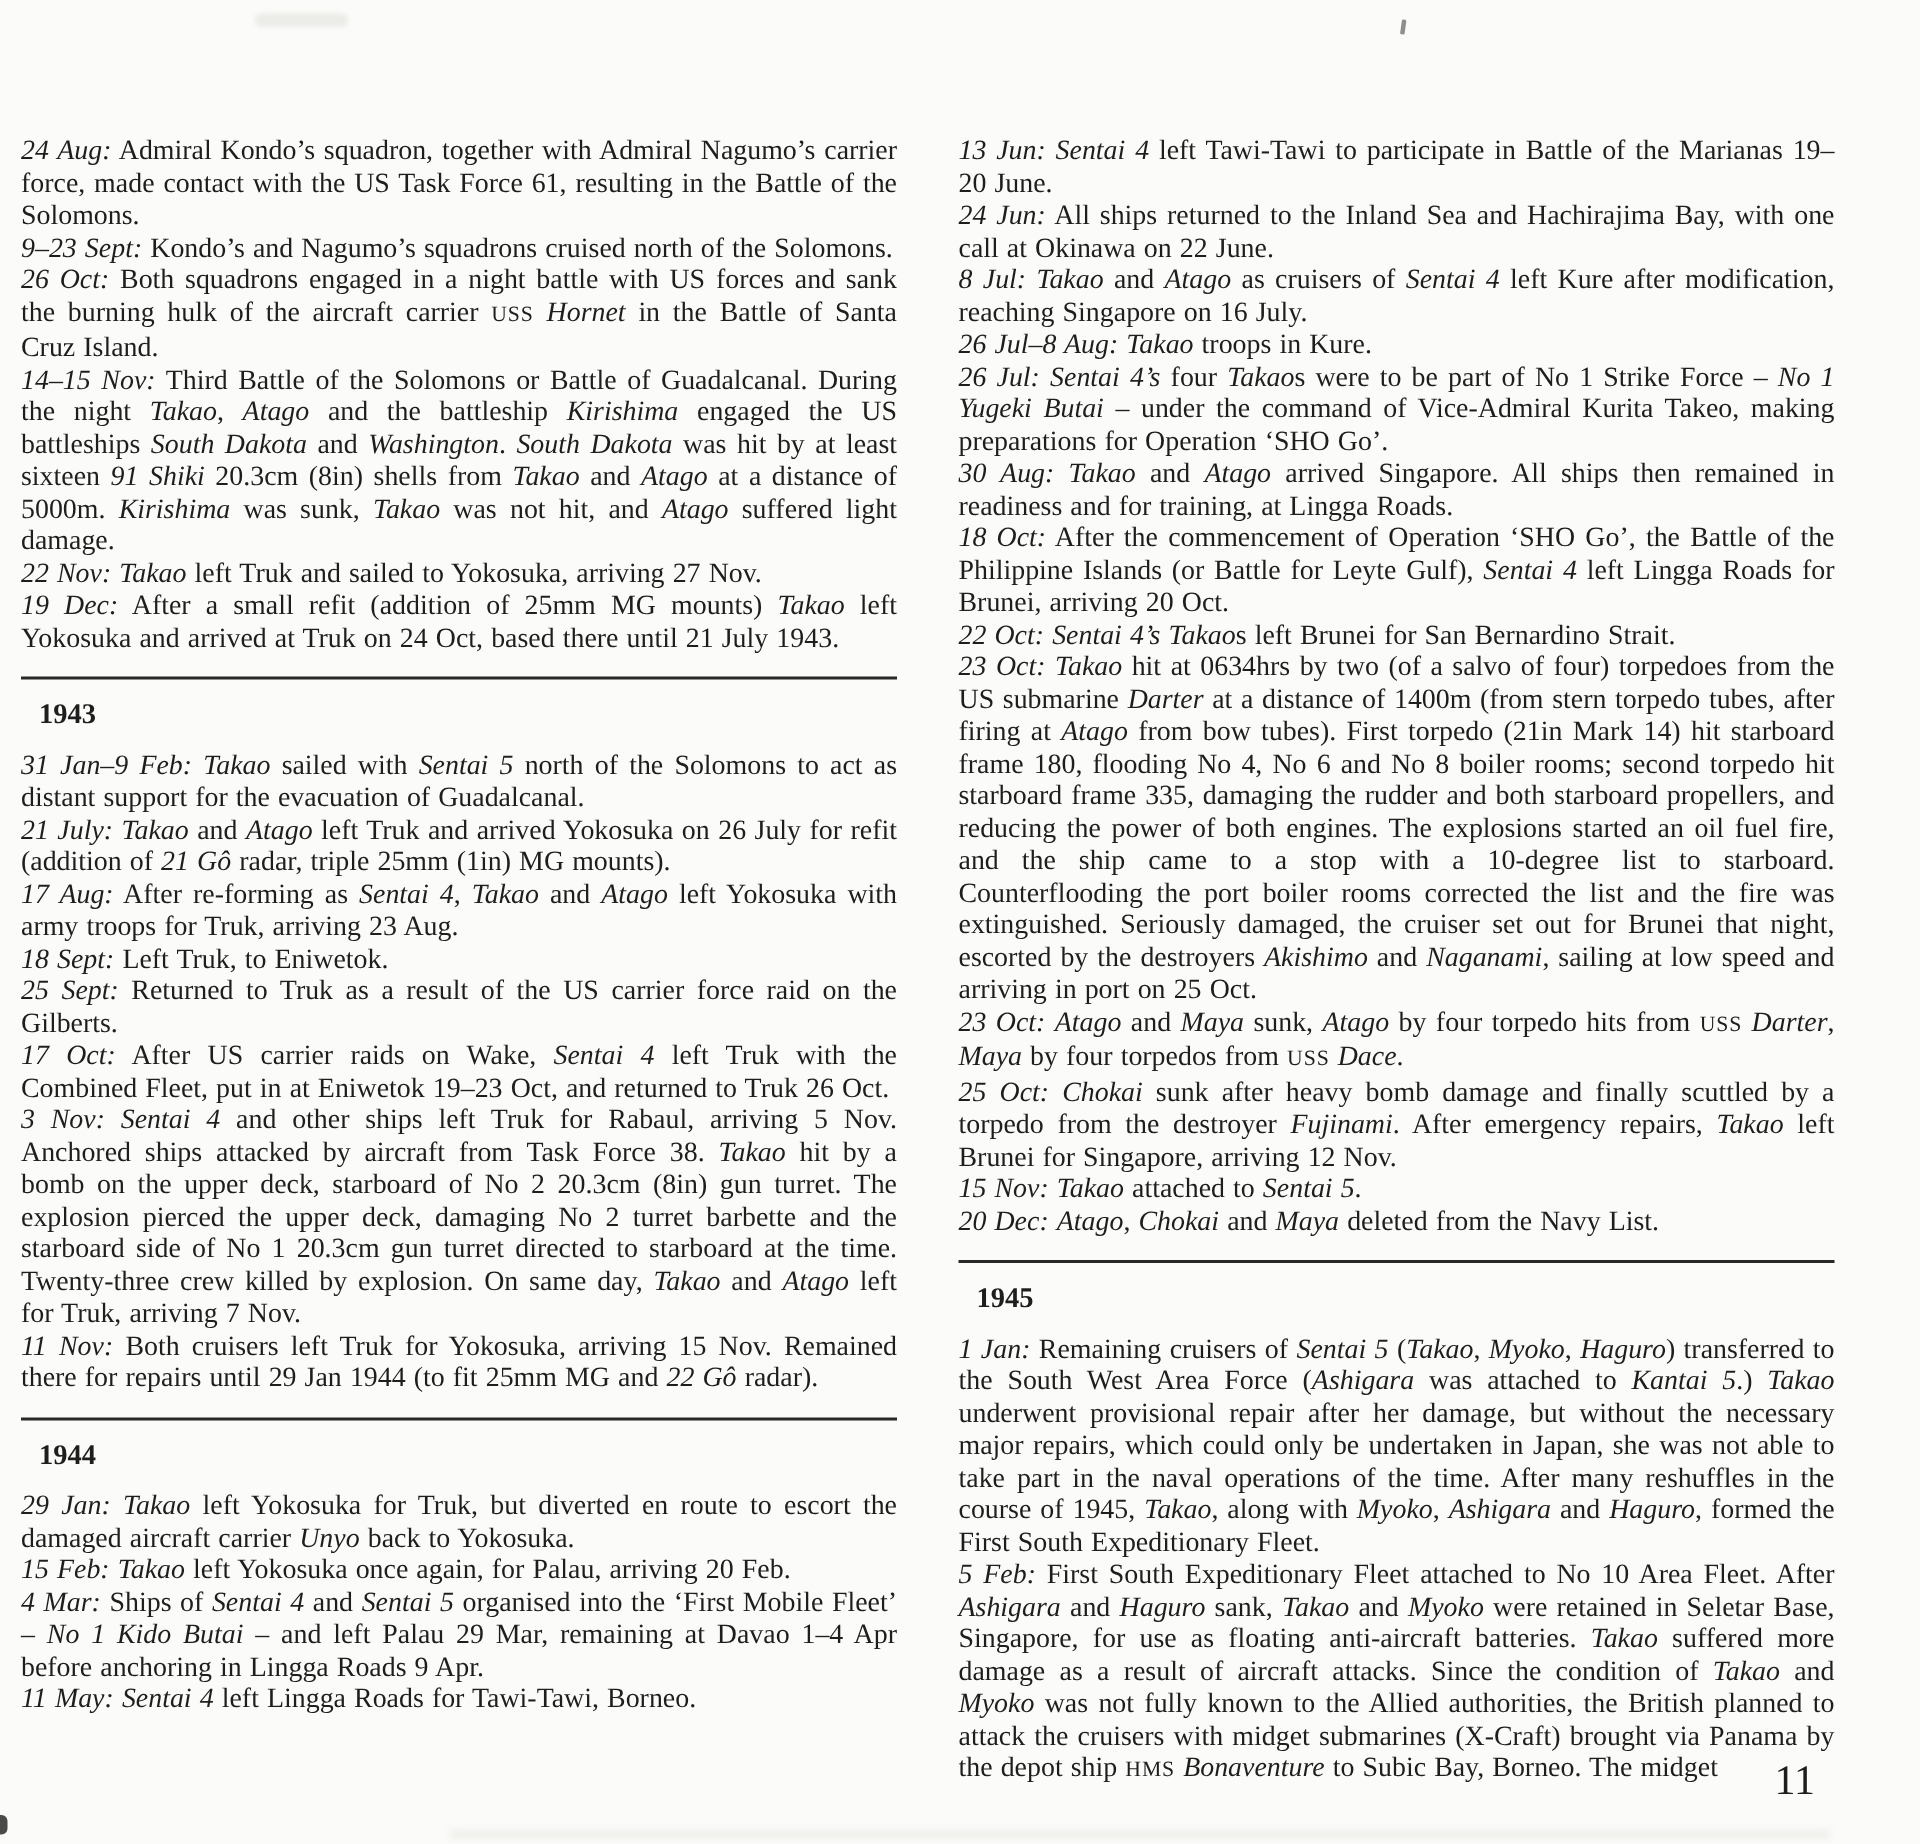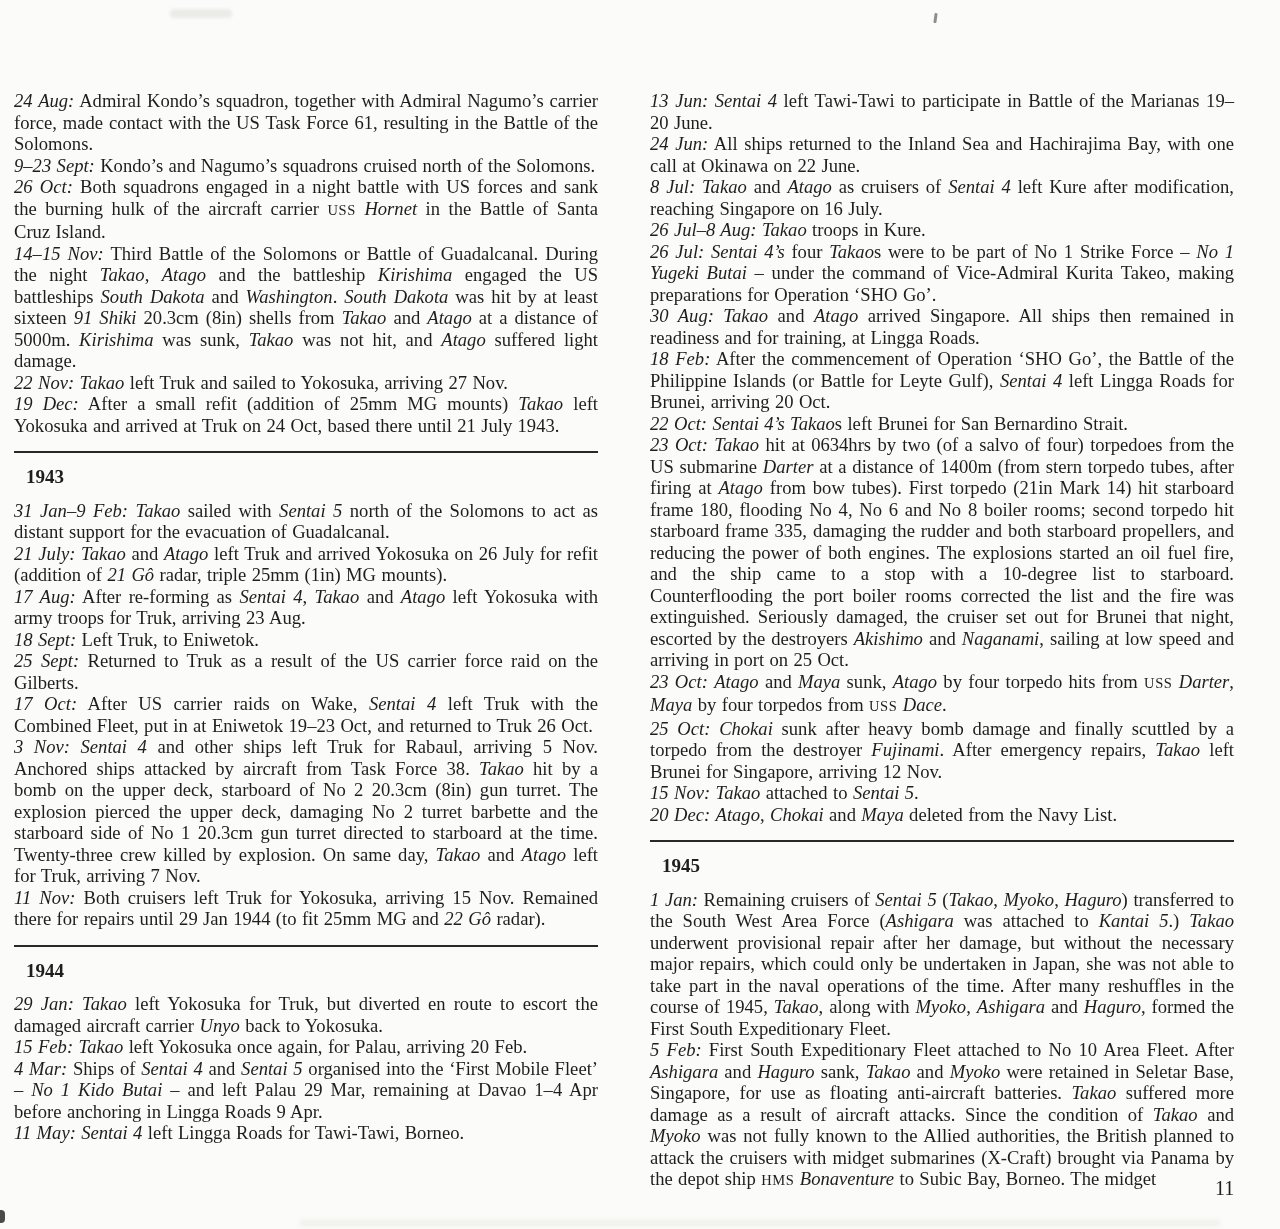--- a/index.html
+++ b/index.html
@@ -8,21 +8,21 @@
     background: #fbfbf9;
     font-family: "Liberation Serif", "DejaVu Serif", serif;
     color: #1e1e1e;
     position: relative;
     overflow: hidden;
   }
   .columns {
     position: absolute;
     left: 14px; top: 90px;
     display: flex;
-    gap: 52px;
+    gap: 41px;
   }
   .column { width: 584px; }
   p.entry {
     margin: 0;
     font-size: 18.6px;
     line-height: 21.5px;
     text-align: justify;
     word-spacing: 0.04em;
   }
   .it { font-style: italic; }
@@ -34,22 +34,22 @@
     margin: 12px;
   }
   hr.rule {
     border: none;
     border-top: 2.2px solid #282828;
     margin: 15px 0 13px 0;
     width: 100%;
   }
   .page-number {
     position: absolute;
-    left: 1215px; top: 1176px;
-    font-size: 20px;
+    left: 1183px; top: 1176px;
+    font-size: 28px;
     line-height: 24px;
     color: #1e1e1e;
   }
   
   .artifact { position: absolute; pointer-events: none; }
   .smudge-top {
     left: 170px; top: 9px; width: 62px; height: 9px;
     background: #ebebe8; border-radius: 4px; filter: blur(1.5px);
   }
   .tick-top {
@@ -100,21 +100,21 @@
         <p class="entry"><span class="it">4 Mar:</span><span> Ships of </span><span class="it">Sentai 4</span><span> and </span><span class="it">Sentai 5</span><span> organised into the ‘First Mobile Fleet’ – </span><span class="it">No 1 Kido Butai</span><span> – and left Palau 29 Mar, remaining at Davao 1–4 Apr before anchoring in Lingga Roads 9 Apr.</span></p>
         <p class="entry"><span class="it">11 May:</span><span> </span><span class="it">Sentai 4</span><span> left Lingga Roads for Tawi-Tawi, Borneo.</span></p>
       </div>
     <div class="column">
         <p class="entry"><span class="it">13 Jun:</span><span> </span><span class="it">Sentai 4</span><span> left Tawi-Tawi to participate in Battle of the Marianas 19–20 June.</span></p>
         <p class="entry"><span class="it">24 Jun:</span><span> All ships returned to the Inland Sea and Hachirajima Bay, with one call at Okinawa on 22 June.</span></p>
         <p class="entry"><span class="it">8 Jul:</span><span> </span><span class="it">Takao</span><span> and </span><span class="it">Atago</span><span> as cruisers of </span><span class="it">Sentai 4</span><span> left Kure after modification, reaching Singapore on 16 July.</span></p>
         <p class="entry"><span class="it">26 Jul–8 Aug:</span><span> </span><span class="it">Takao</span><span> troops in Kure.</span></p>
         <p class="entry"><span class="it">26 Jul:</span><span> </span><span class="it">Sentai 4’s</span><span> four </span><span class="it">Takao</span><span>s were to be part of No 1 Strike Force – </span><span class="it">No 1 Yugeki Butai</span><span> – under the command of Vice-Admiral Kurita Takeo, making preparations for Operation ‘SHO Go’.</span></p>
         <p class="entry"><span class="it">30 Aug:</span><span> </span><span class="it">Takao</span><span> and </span><span class="it">Atago</span><span> arrived Singapore. All ships then remained in readiness and for training, at Lingga Roads.</span></p>
-        <p class="entry"><span class="it">18 Feb:</span><span> After the commencement of Operation ‘SHO Go’, the Battle of the Philippine Islands (or Battle for Leyte Gulf), </span><span class="it">Sentai 4</span><span> left Lingga Roads for Brunei, arriving 20 Oct.</span></p>
+        <p class="entry"><span class="it">18 Oct:</span><span> After the commencement of Operation ‘SHO Go’, the Battle of the Philippine Islands (or Battle for Leyte Gulf), </span><span class="it">Sentai 4</span><span> left Lingga Roads for Brunei, arriving 20 Oct.</span></p>
         <p class="entry"><span class="it">22 Oct:</span><span> </span><span class="it">Sentai 4’s</span><span> </span><span class="it">Takao</span><span>s left Brunei for San Bernardino Strait.</span></p>
         <p class="entry"><span class="it">23 Oct:</span><span> </span><span class="it">Takao</span><span> hit at 0634hrs by two (of a salvo of four) torpedoes from the US submarine </span><span class="it">Darter</span><span> at a distance of 1400m (from stern torpedo tubes, after firing at </span><span class="it">Atago</span><span> from bow tubes). First torpedo (21in Mark 14) hit starboard frame 180, flooding No 4, No 6 and No 8 boiler rooms; second torpedo hit starboard frame 335, damaging the rudder and both starboard propellers, and reducing the power of both engines. The explosions started an oil fuel fire, and the ship came to a stop with a 10-degree list to starboard. Counterflooding the port boiler rooms corrected the list and the fire was extinguished. Seriously damaged, the cruiser set out for Brunei that night, escorted by the destroyers </span><span class="it">Akishimo</span><span> and </span><span class="it">Naganami</span><span>, sailing at low speed and arriving in port on 25 Oct.</span></p>
         <p class="entry"><span class="it">23 Oct:</span><span> </span><span class="it">Atago</span><span> and </span><span class="it">Maya</span><span> sunk, </span><span class="it">Atago</span><span> by four torpedo hits from </span><span class="sc">USS</span><span> </span><span class="it">Darter</span><span>, </span><span class="it">Maya</span><span> by four torpedos from </span><span class="sc">USS</span><span> </span><span class="it">Dace</span><span>.</span></p>
         <p class="entry"><span class="it">25 Oct:</span><span> </span><span class="it">Chokai</span><span> sunk after heavy bomb damage and finally scuttled by a torpedo from the destroyer </span><span class="it">Fujinami</span><span>. After emergency repairs, </span><span class="it">Takao</span><span> left Brunei for Singapore, arriving 12 Nov.</span></p>
         <p class="entry"><span class="it">15 Nov:</span><span> </span><span class="it">Takao</span><span> attached to </span><span class="it">Sentai 5</span><span>.</span></p>
         <p class="entry"><span class="it">20 Dec:</span><span> </span><span class="it">Atago</span><span>, </span><span class="it">Chokai</span><span> and </span><span class="it">Maya</span><span> deleted from the Navy List.</span></p>
         <hr class="rule">
         <h3 class="year">1945</h3>
         <p class="entry"><span class="it">1 Jan:</span><span> Remaining cruisers of </span><span class="it">Sentai 5</span><span> (</span><span class="it">Takao</span><span>, </span><span class="it">Myoko</span><span>, </span><span class="it">Haguro</span><span>) transferred to the South West Area Force (</span><span class="it">Ashigara</span><span> was attached to </span><span class="it">Kantai 5</span><span>.) </span><span class="it">Takao</span><span> underwent provisional repair after her damage, but without the necessary major repairs, which could only be undertaken in Japan, she was not able to take part in the naval operations of the time. After many reshuffles in the course of 1945, </span><span class="it">Takao</span><span>, along with </span><span class="it">Myoko</span><span>, </span><span class="it">Ashigara</span><span> and </span><span class="it">Haguro</span><span>, formed the First South Expeditionary Fleet.</span></p>
         <p class="entry"><span class="it">5 Feb:</span><span> First South Expeditionary Fleet attached to No 10 Area Fleet. After </span><span class="it">Ashigara</span><span> and </span><span class="it">Haguro</span><span> sank, </span><span class="it">Takao</span><span> and </span><span class="it">Myoko</span><span> were retained in Seletar Base, Singapore, for use as floating anti-aircraft batteries. </span><span class="it">Takao</span><span> suffered more damage as a result of aircraft attacks. Since the condition of </span><span class="it">Takao</span><span> and </span><span class="it">Myoko</span><span> was not fully known to the Allied authorities, the British planned to attack the cruisers with midget submarines (X-Craft) brought via Panama by the depot ship </span><span class="sc">HMS</span><span> </span><span class="it">Bonaventure</span><span> to Subic Bay, Borneo. The midget</span></p>

